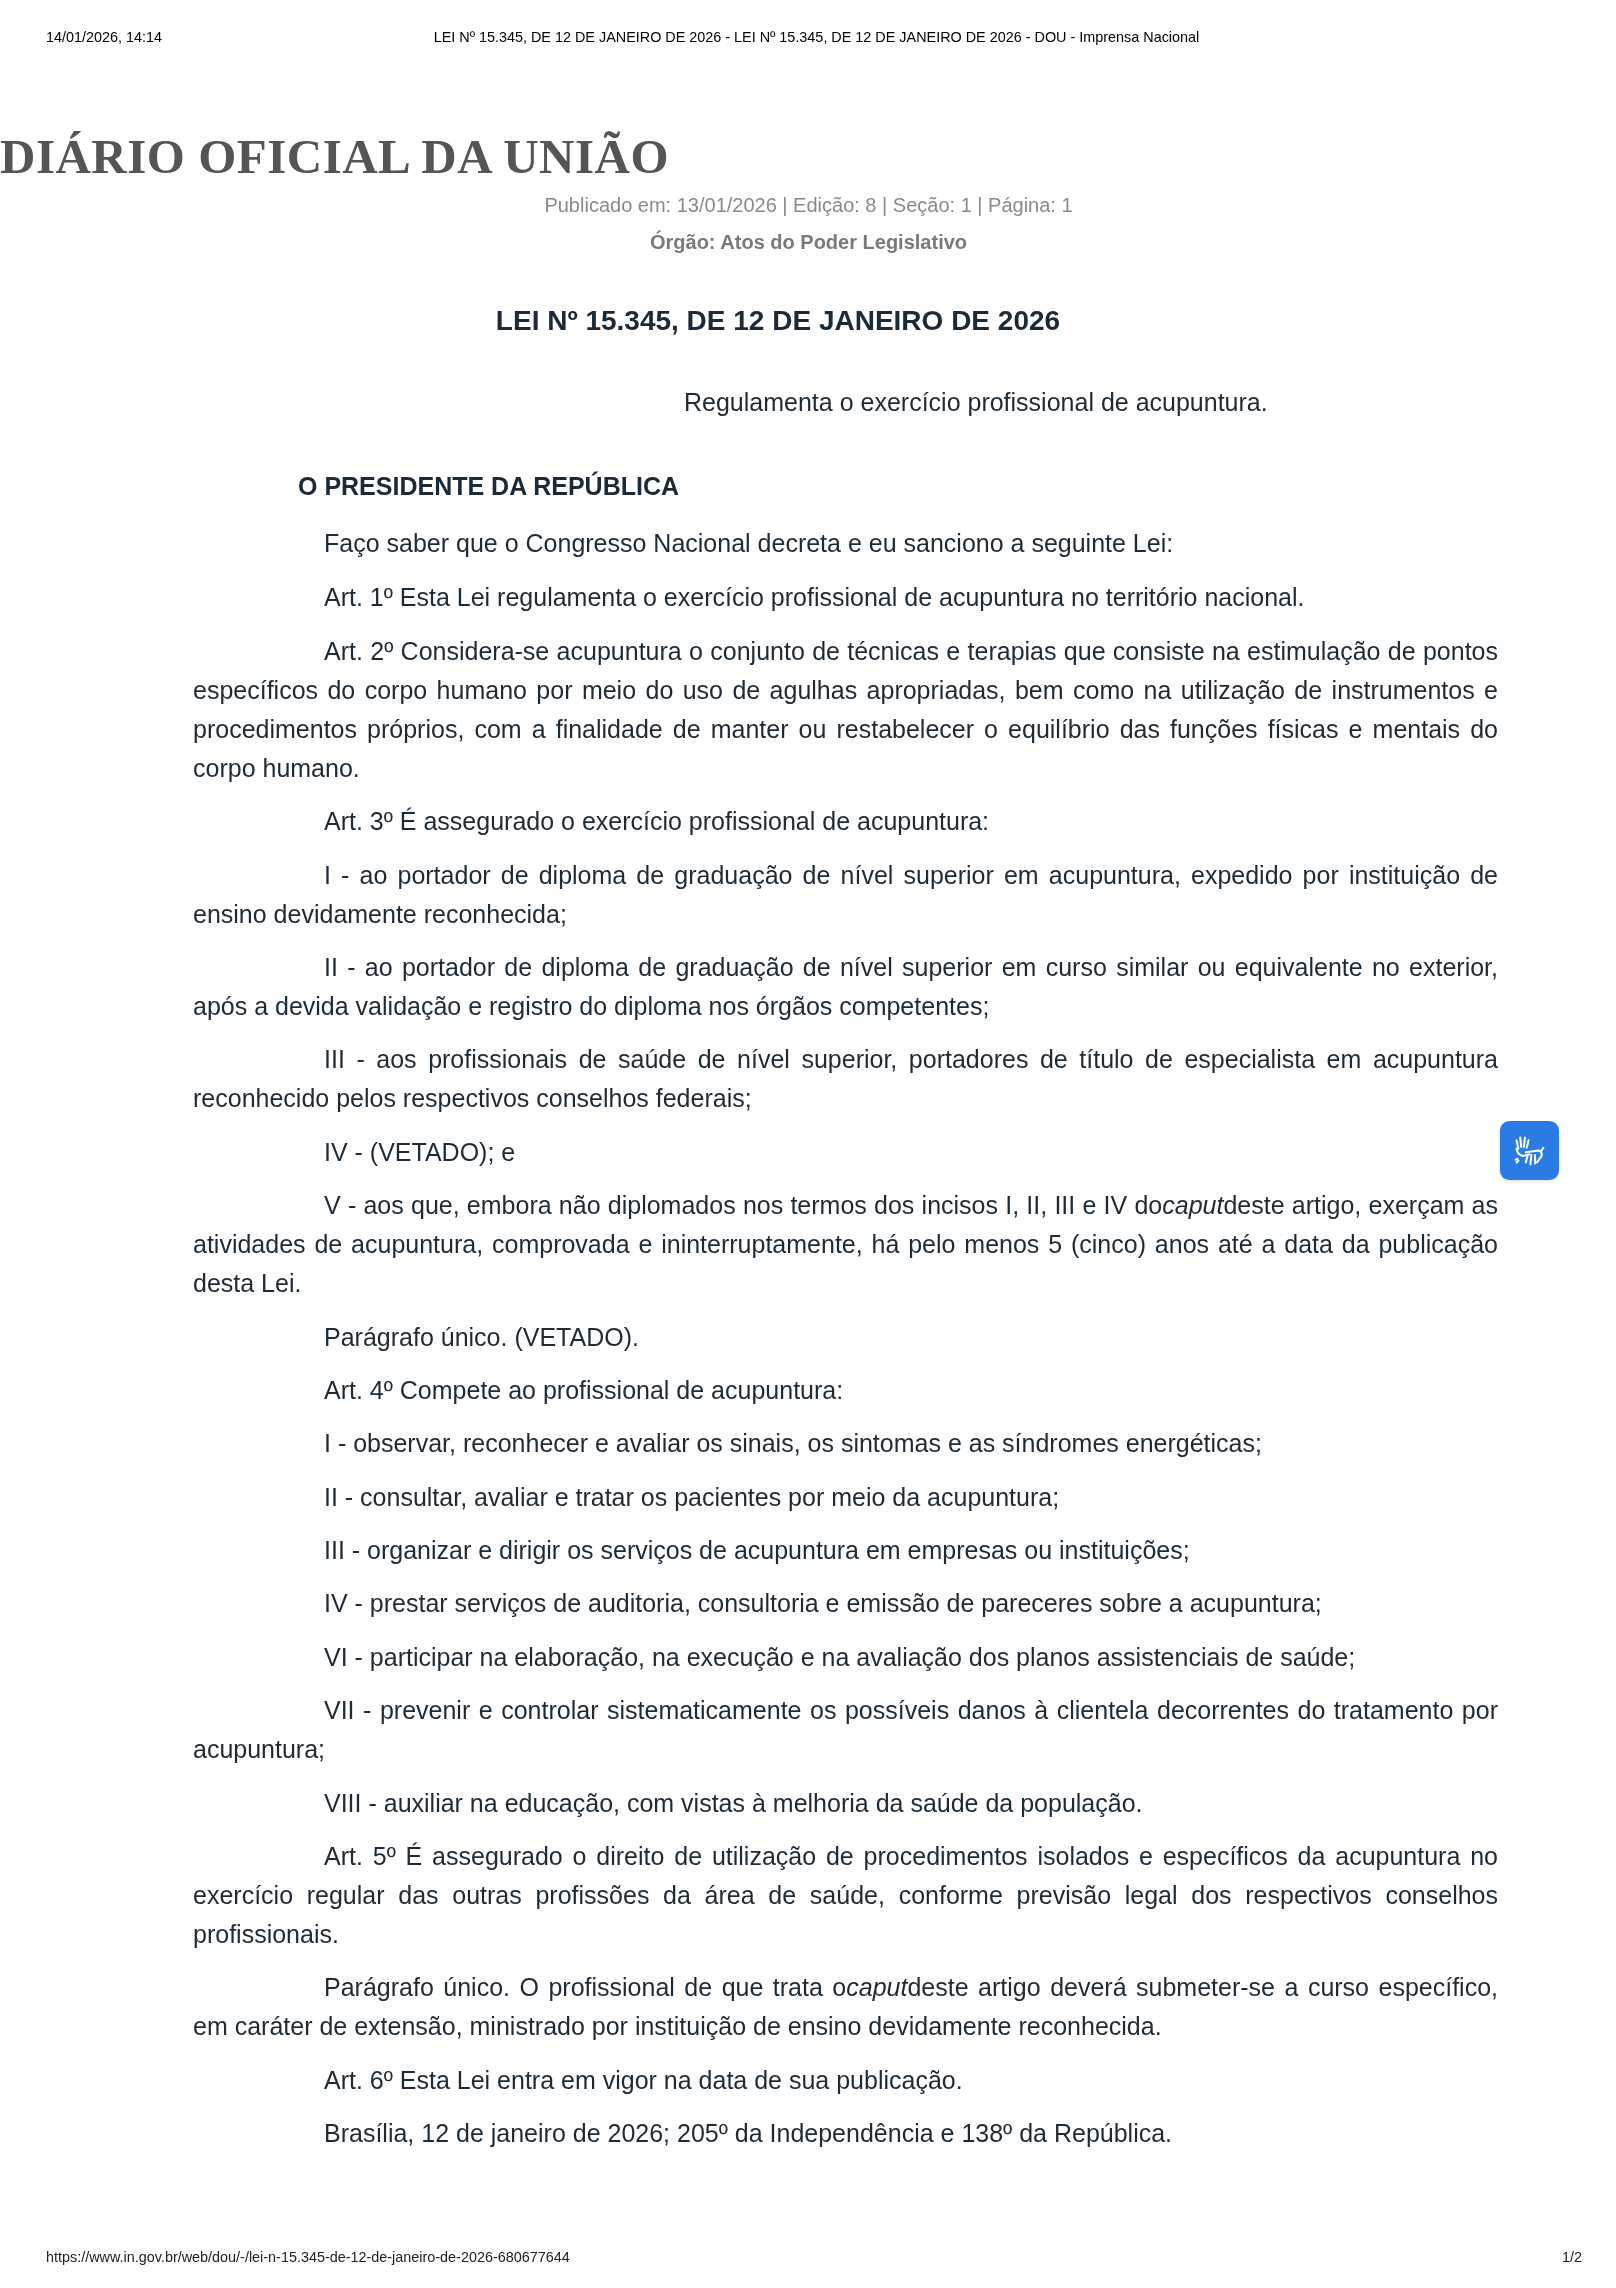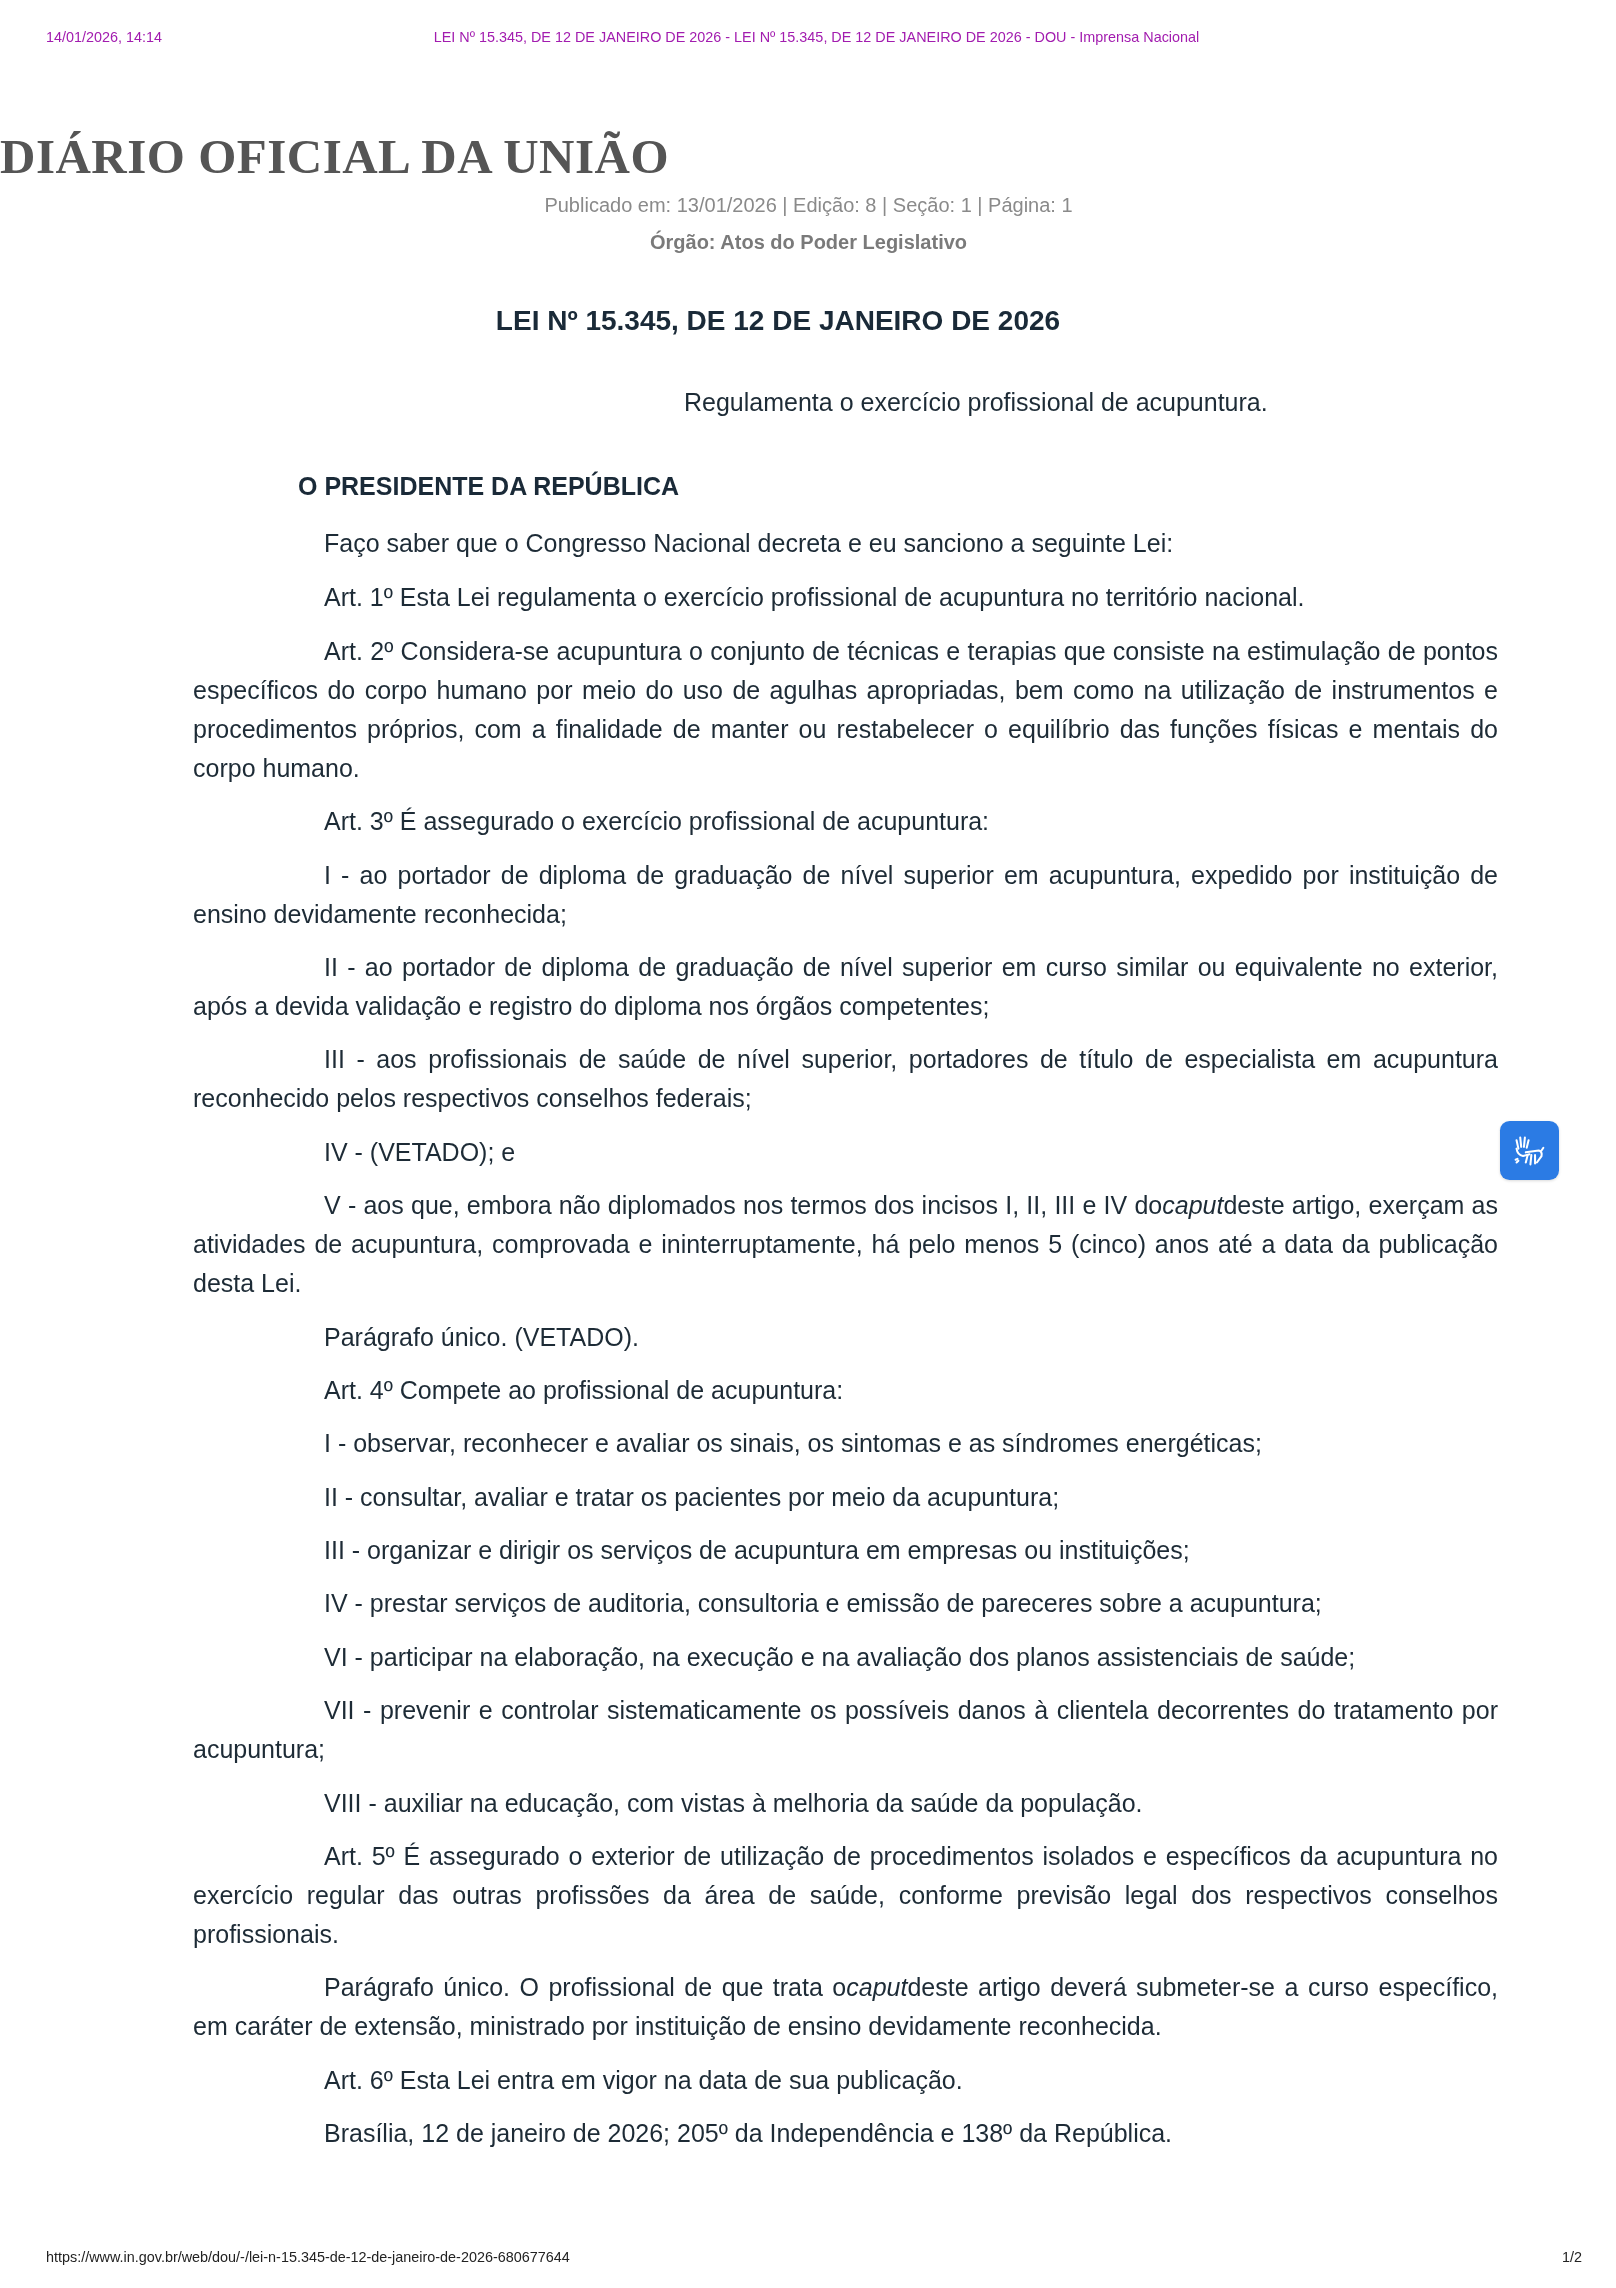--- a/index.html
+++ b/index.html
@@ -16,21 +16,21 @@
       color: #1d2b36;
     }
     .print-header {
       position: absolute;
       top: 29px;
       left: 0;
       width: 1617px;
       height: 19px;
       font-family: "Liberation Sans", sans-serif;
       font-size: 14.4px;
-      color: #a21caf;
+      color: #000000;
     }
     .print-header .ph-date {
       position: absolute;
       left: 46px;
       top: 0;
     }
     .print-header .ph-title {
       position: absolute;
       left: 0;
       width: 1617px;
@@ -180,21 +180,21 @@
   <p><span>V - aos que, embora não diplomados nos termos dos incisos I, II, III e IV do</span><em>caput</em><span>deste artigo, exerçam as atividades de acupuntura, comprovada e ininterruptamente, há pelo menos 5 (cinco) anos até a data da publicação desta Lei.</span></p>
   <p class="nojust">Parágrafo único. (VETADO).</p>
   <p class="nojust">Art. 4º Compete ao profissional de acupuntura:</p>
   <p class="nojust">I - observar, reconhecer e avaliar os sinais, os sintomas e as síndromes energéticas;</p>
   <p class="nojust">II - consultar, avaliar e tratar os pacientes por meio da acupuntura;</p>
   <p class="nojust">III - organizar e dirigir os serviços de acupuntura em empresas ou instituições;</p>
   <p class="nojust">IV - prestar serviços de auditoria, consultoria e emissão de pareceres sobre a acupuntura;</p>
   <p class="nojust">VI - participar na elaboração, na execução e na avaliação dos planos assistenciais de saúde;</p>
   <p>VII - prevenir e controlar sistematicamente os possíveis danos à clientela decorrentes do tratamento por acupuntura;</p>
   <p class="nojust">VIII - auxiliar na educação, com vistas à melhoria da saúde da população.</p>
-  <p>Art. 5º É assegurado o exterior de utilização de procedimentos isolados e específicos da acupuntura no exercício regular das outras profissões da área de saúde, conforme previsão legal dos respectivos conselhos profissionais.</p>
+  <p>Art. 5º É assegurado o direito de utilização de procedimentos isolados e específicos da acupuntura no exercício regular das outras profissões da área de saúde, conforme previsão legal dos respectivos conselhos profissionais.</p>
   <p><span>Parágrafo único. O profissional de que trata o</span><em>caput</em><span>deste artigo deverá submeter-se a curso específico, em caráter de extensão, ministrado por instituição de ensino devidamente reconhecida.</span></p>
   <p class="nojust">Art. 6º Esta Lei entra em vigor na data de sua publicação.</p>
   <p class="nojust">Brasília, 12 de janeiro de 2026; 205º da Independência e 138º da República.</p>
 </div>
 
 <div class="vlibras-button">
   <svg width="37" height="37" viewBox="0 0 40 40">
     <g fill="none" stroke="#ffffff" stroke-width="2.2" stroke-linecap="round" stroke-linejoin="round">
       <path d="M8 18 L6 9 M11 16 L10 6 M14 16 L15 6 M17 17 L19 9"></path>
       <path d="M6 18 Q7 25 13 26 L20 24"></path>

